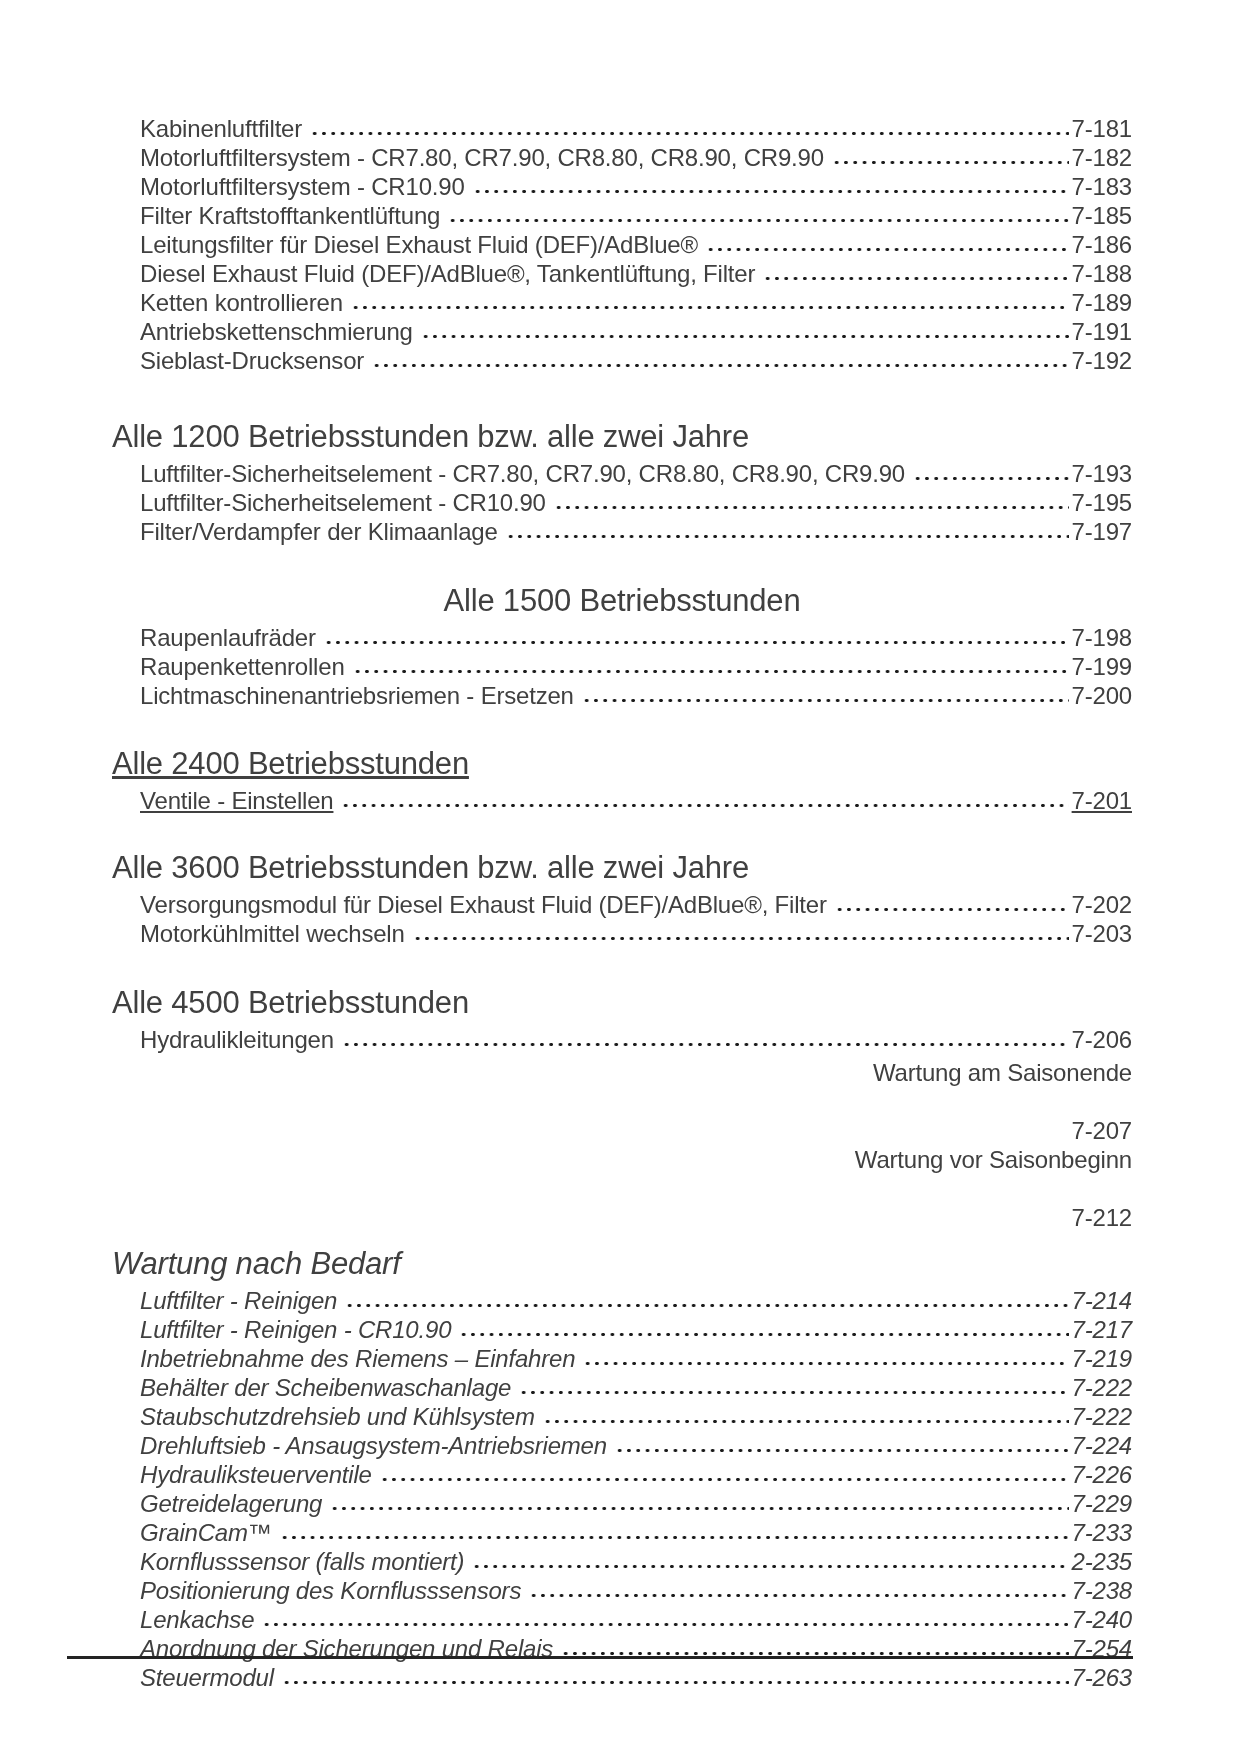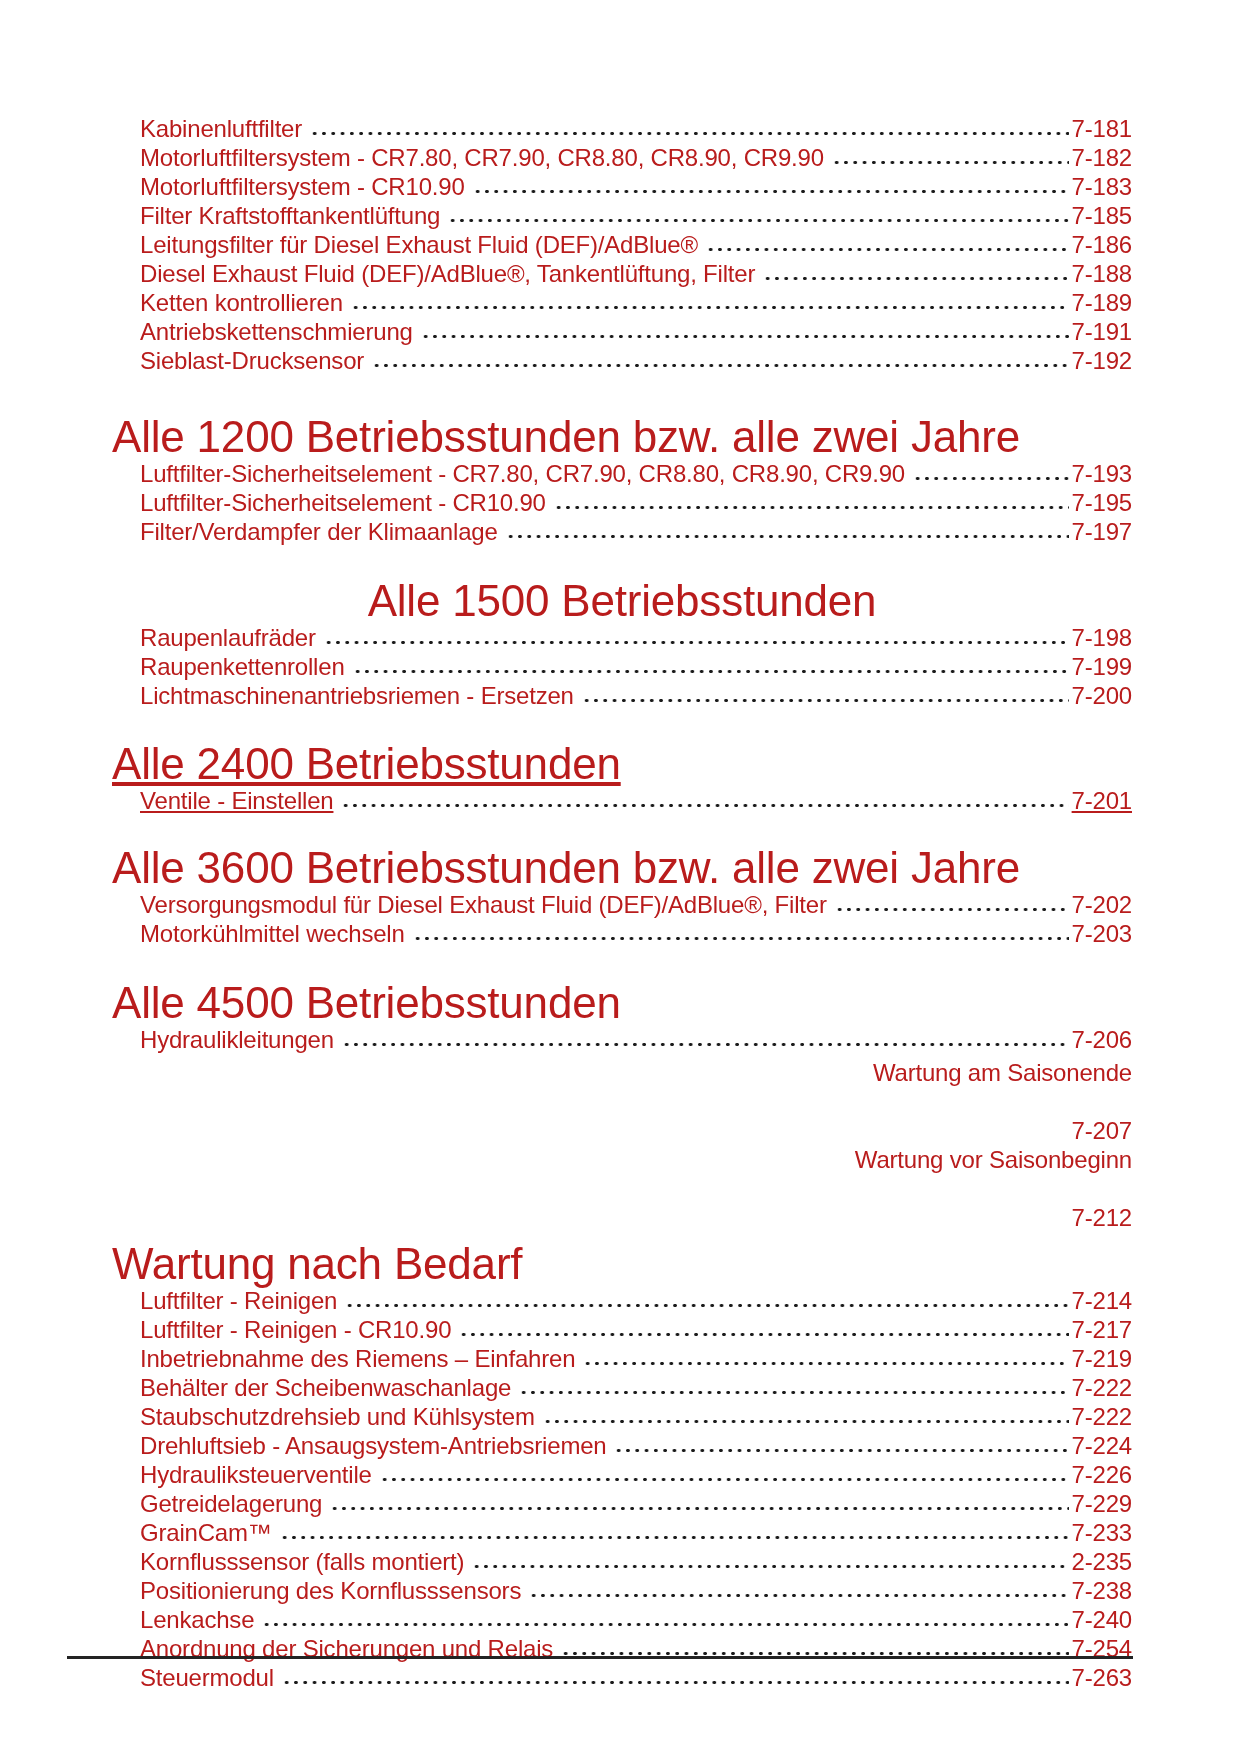--- a/index.html
+++ b/index.html
@@ -3,47 +3,47 @@
 <meta charset="utf-8">
 <style>
   html, body { margin: 0; padding: 0; background: #e8e8e8; }
   .page {
     position: relative;
     width: 1241px;
     height: 1754px;
     margin: 0 auto;
     background: #ffffff;
     font-family: "Liberation Sans", "DejaVu Sans", sans-serif;
-    color: #b91c1c;
+    color: #404040;
     overflow: hidden;
   }
   .toc {
     position: absolute;
     left: 112px;
     top: 114px;
     right: 109px;
   }
   section { display: block; }
   .toc-heading {
     margin: 12px 0 2px 0;
-    font-size: 44px;
+    font-size: 31px;
     line-height: 40px;
     font-weight: 400;
     letter-spacing: -0.2px;
     white-space: nowrap;
   }
   
   .sec-0 { margin-top: 0; }
   .sec-1 { margin-top: 42px; }
   .sec-2 { margin-top: 35px; text-align: center; }
   .sec-3 { margin-top: 34px; text-decoration: underline; }
   .sec-4 { margin-top: 33px; }
   .sec-5 { margin-top: 35px; }
   .sec-6 { margin-top: 4px; }
-  .sec-7 { margin-top: 6px; }
+  .sec-7 { margin-top: 6px; font-style: italic; }
 
   .toc-row {
     display: flex;
     align-items: flex-end;
     font-size: 24px;
     line-height: 29px;
     padding-left: 28px;
     letter-spacing: -0.2px;
   }
   

